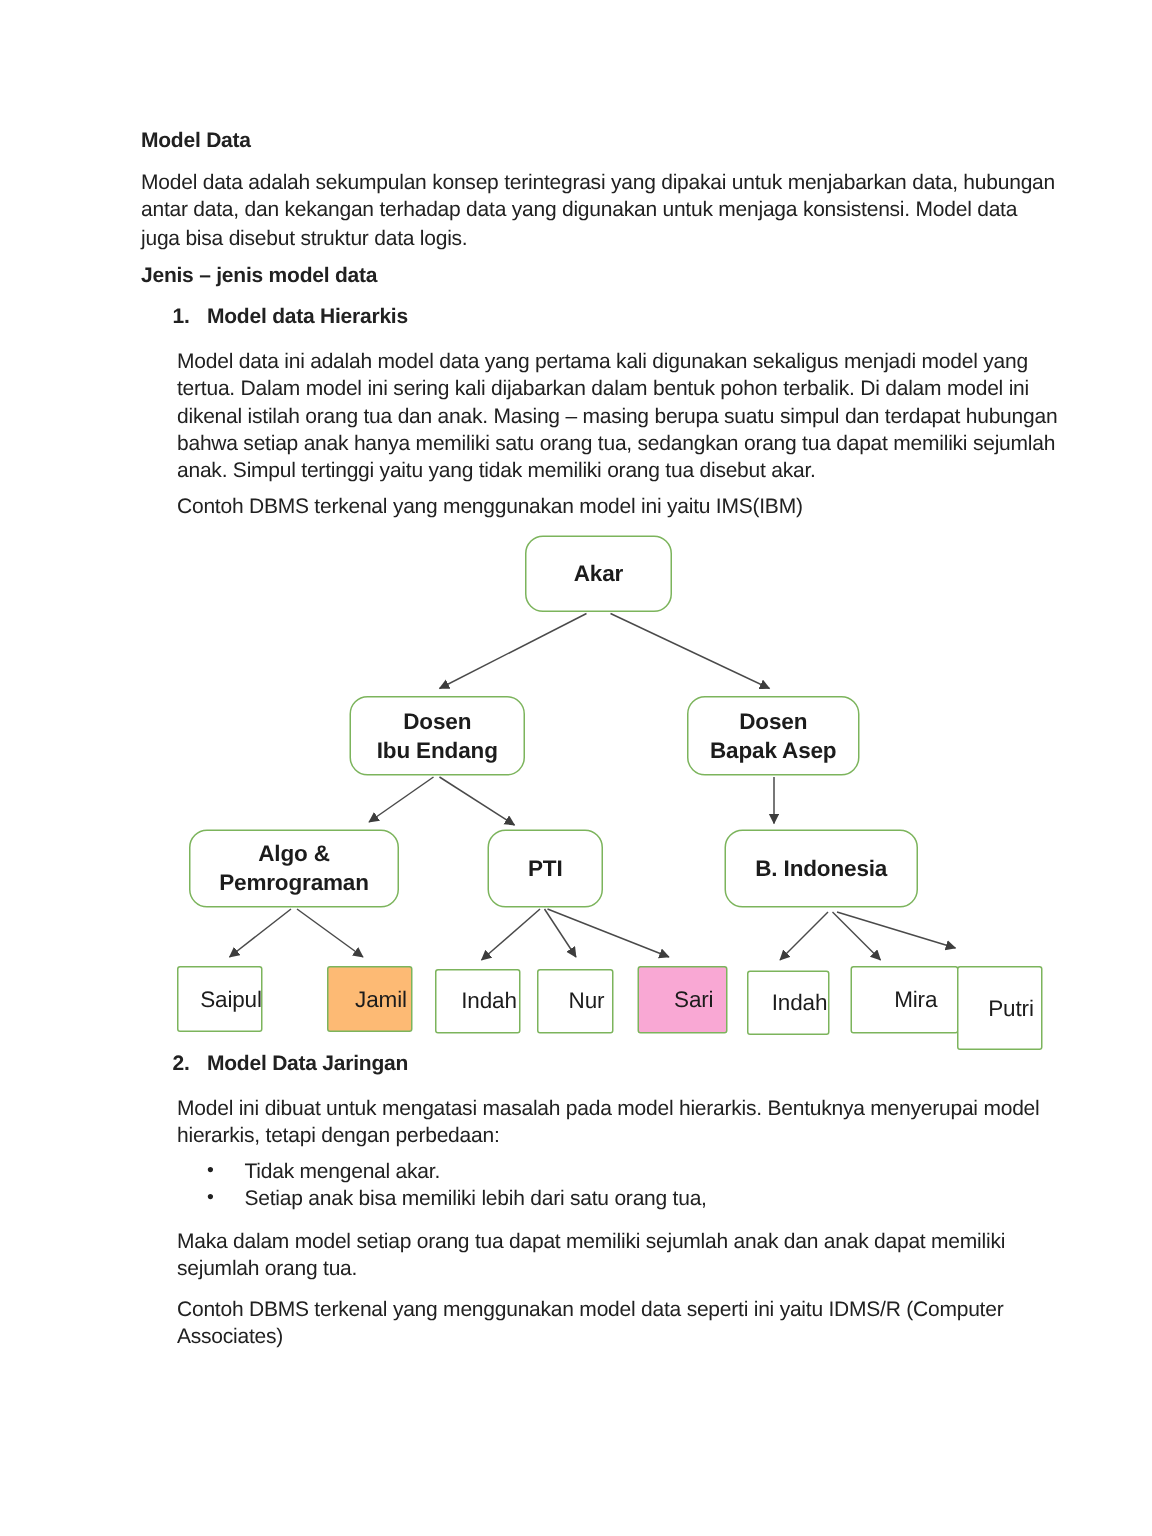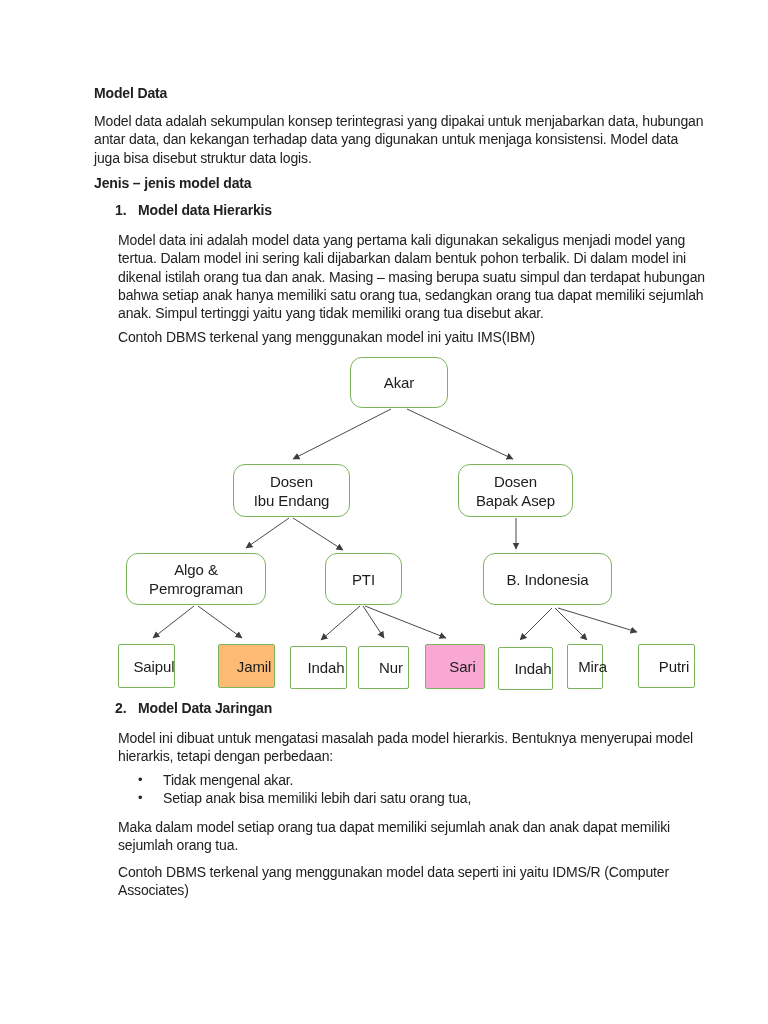--- a/index.html
+++ b/index.html
@@ -21,21 +21,21 @@
   .bullet-dot{position:absolute;left:0;top:0;font-size:13px;}
   
   #diagram-svg{position:absolute;left:0;top:0;width:768px;height:1024px;pointer-events:none;}
   .node{
     position:absolute;
     box-sizing:border-box;
     background:#ffffff;
     display:flex;align-items:center;justify-content:center;text-align:center;
     font-size:15px;line-height:19px;color:#1c1c1c;letter-spacing:-0.1px;
   }
-  .node.rounded{border-radius:12px;}
+  .node.rounded{border-radius:12px;font-weight:bold;}
   .node.square{border-radius:2px;padding-left:15px;}
 </style>
 </head>
 <body>
 
 <div class="page">
 
   <div class="tblock bold" style="left:94px;top:84px;">Model Data</div>
 
   <div class="tblock" style="left:94px;top:112px;">
@@ -140,26 +140,26 @@
       <div class="node square" style="left: 425px; top: 644px; width: 60px; height: 45px; border: 1.8px solid rgb(124, 180, 92); background: #f9a8d4;">
         <div>
           <div>Sari</div>
         </div>
       </div>
       <div class="node square" style="left: 498px; top: 647px; width: 55px; height: 43px; border: 1.8px solid rgb(124, 180, 92); background: rgb(255, 255, 255);">
         <div>
           <div>Indah</div>
         </div>
       </div>
-      <div class="node square" style="left: 567px; top: 644px; width: 36px; height: 45px; border: 1.8px solid rgb(124, 180, 92); background: rgb(255, 255, 255);">
+      <div class="node square" style="left: 567px; top: 644px; width: 72px; height: 45px; border: 1.8px solid rgb(124, 180, 92); background: rgb(255, 255, 255);">
         <div>
           <div>Mira</div>
         </div>
       </div>
-      <div class="node square" style="left: 638px; top: 644px; width: 57px; height: 44px; border: 1.8px solid rgb(124, 180, 92); background: rgb(255, 255, 255);">
+      <div class="node square" style="left: 638px; top: 644px; width: 57px; height: 56px; border: 1.8px solid rgb(124, 180, 92); background: rgb(255, 255, 255);">
         <div>
           <div>Putri</div>
         </div>
       </div>
     </div>
 
   <div class="num-head" style="left:115px;top:699px;width:300px;">
     <span class="num">2.</span>
     <span class="lbl">Model Data Jaringan</span>
   </div>

